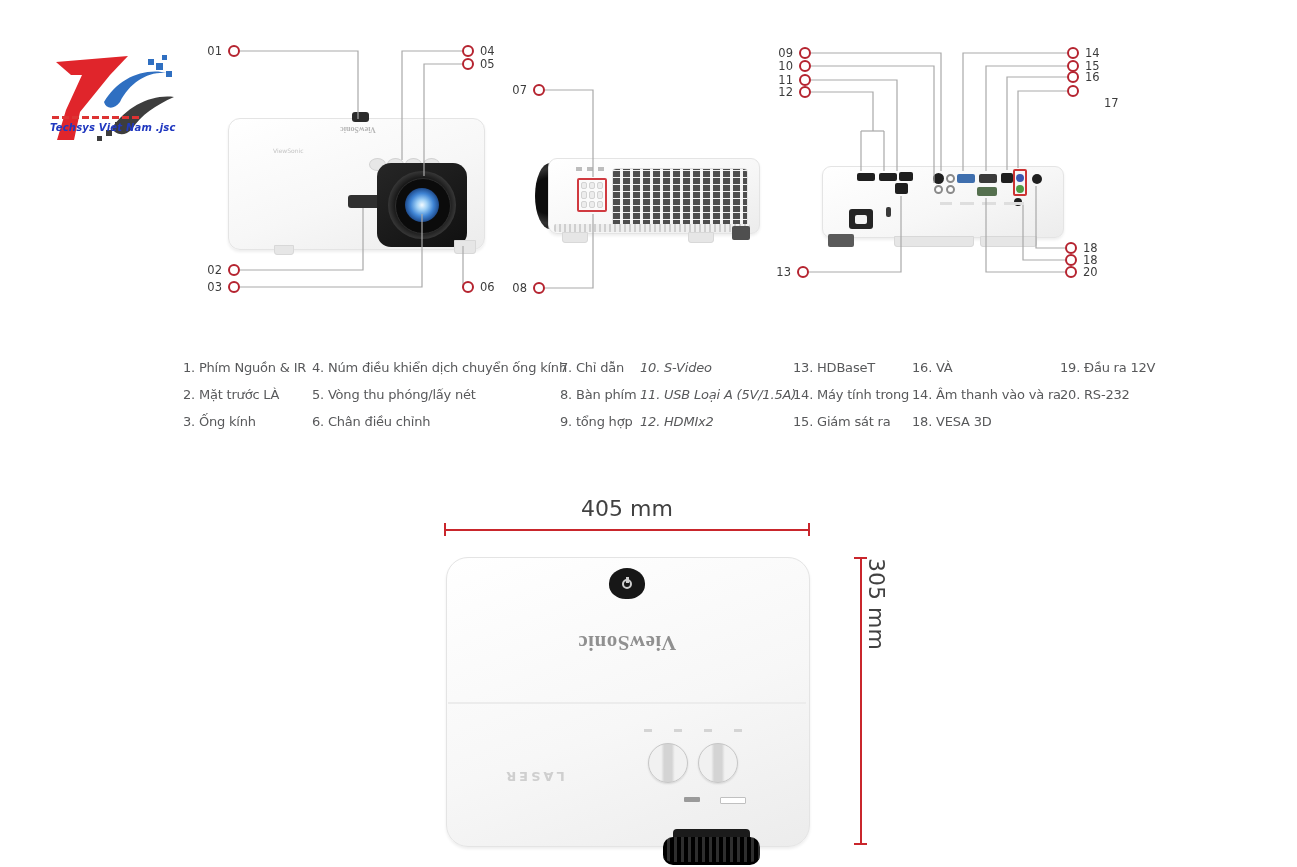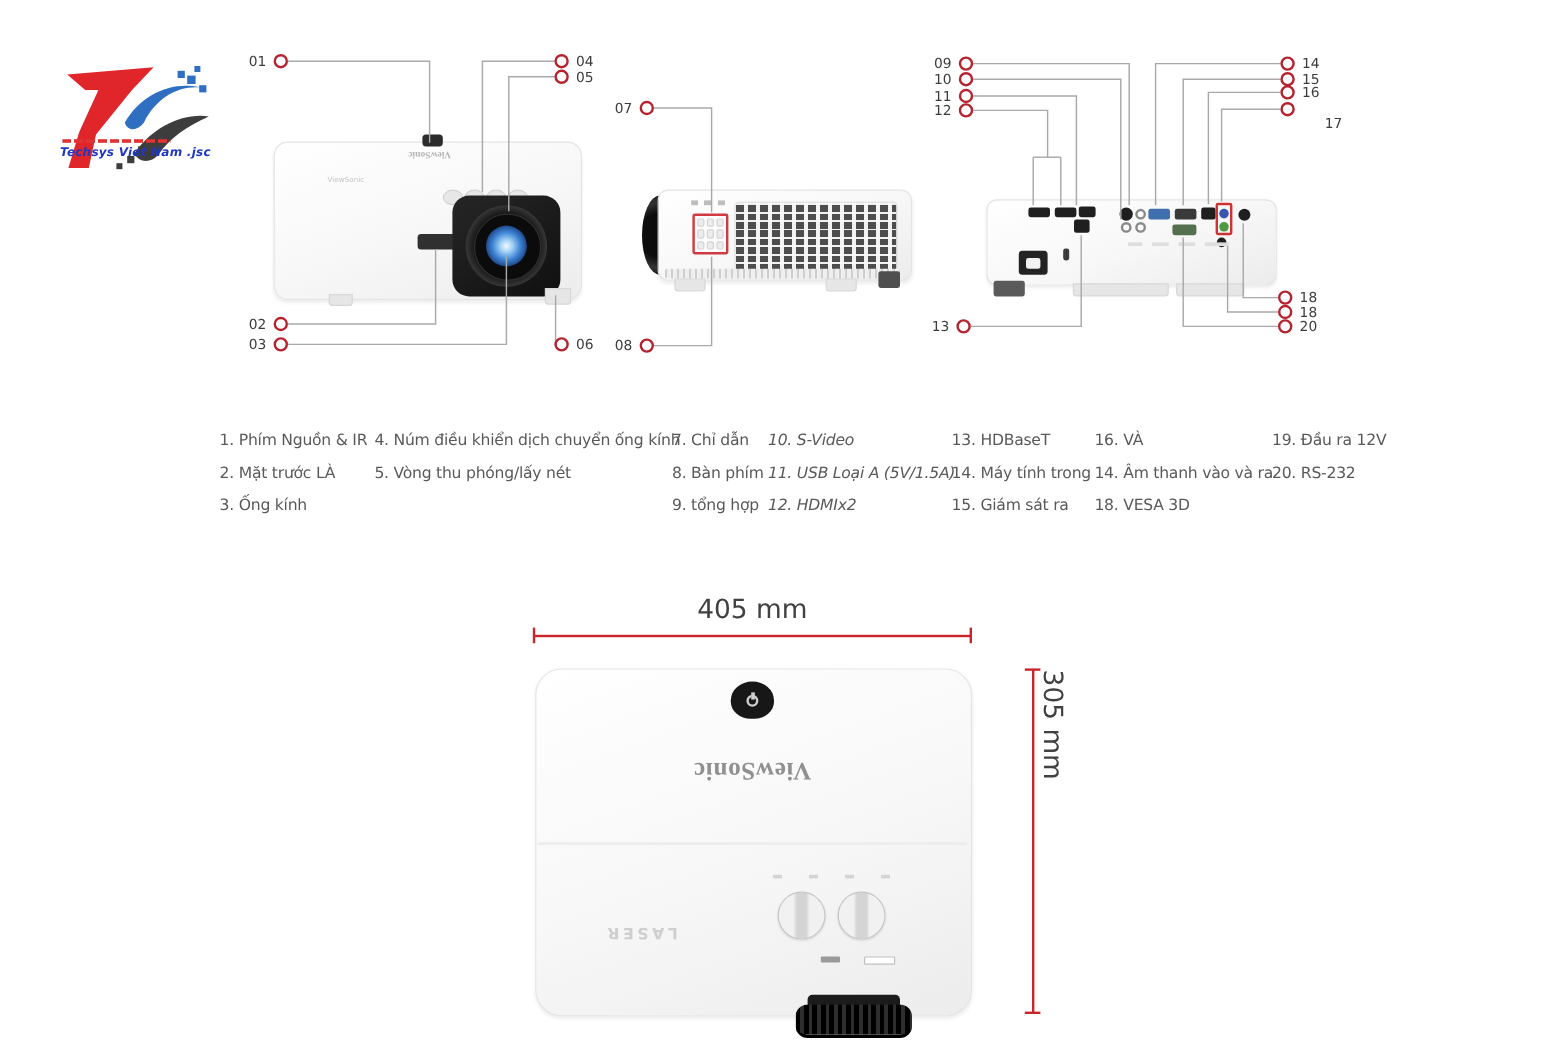--- a/index.html
+++ b/index.html
@@ -285,20 +285,21 @@
 
   <div id="legend">
       <div class="legend-col" style="left: 183px;">
         <div>1. Phím Nguồn &amp; IR</div>
         <div>2. Mặt trước LÀ</div>
         <div>3. Ống kính</div>
       </div>
       <div class="legend-col" style="left: 312px;">
         <div>4. Núm điều khiển dịch chuyển ống kính</div>
         <div>5. Vòng thu phóng/lấy nét</div>
+        <div>6. Chân điều chỉnh</div>
       </div>
       <div class="legend-col" style="left: 560px;">
         <div>7. Chỉ dẫn</div>
         <div>8. Bàn phím</div>
         <div>9. tổng hợp</div>
       </div>
       <div class="legend-col" style="left: 640px; font-style: italic;">
         <div>10. S-Video</div>
         <div>11. USB Loại A (5V/1.5A)</div>
         <div>12. HDMIx2</div>

